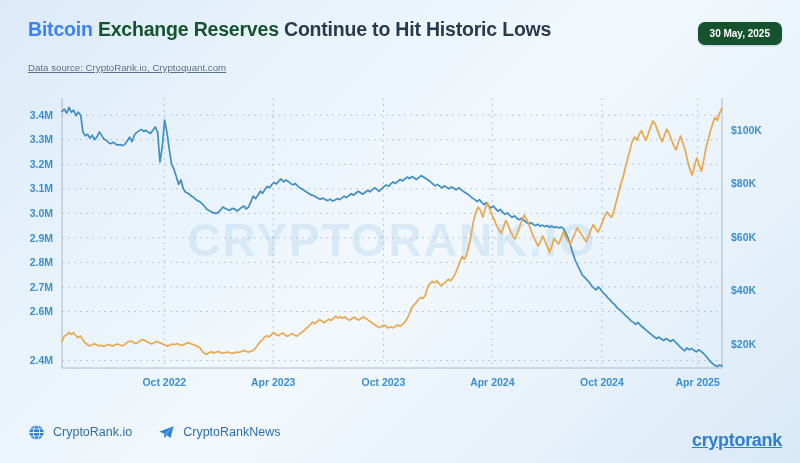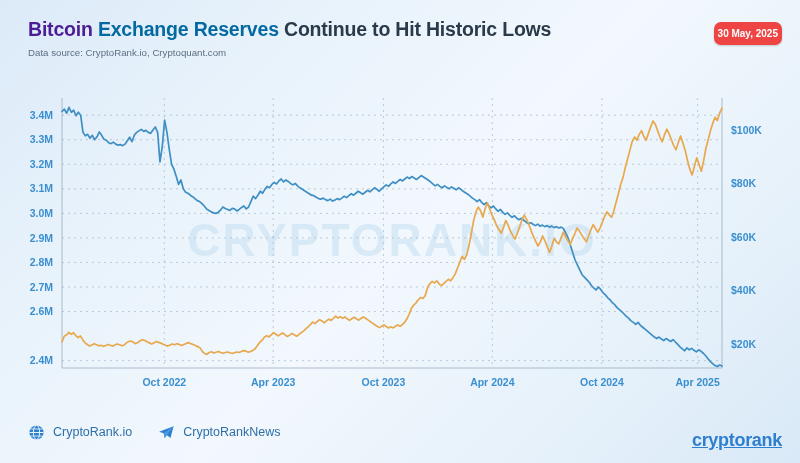--- a/index.html
+++ b/index.html
@@ -8,30 +8,30 @@
     width:800px;height:463px;overflow:hidden;
     font-family:"Liberation Sans","DejaVu Sans",sans-serif;
     background:linear-gradient(135deg,#dceaf8 0%,#e9f3fb 28%,#f2f8fd 52%,#e6f1fa 78%,#d9e9f7 100%);
     position:relative;
   }
   #root{position:absolute;inset:0;}
 
   
   .header{position:absolute;left:28px;top:18px;right:20px;height:58px;}
   .title{font-size:19.5px;font-weight:bold;color:#2b3a4b;letter-spacing:-0.2px;white-space:nowrap;}
-  .t-orange{color:#4c1d95;}
-  .t-blue{color:#0369a1;}
+  .t-orange{color:#3b82f6;}
+  .t-blue{color:#14532d;}
   .t-dark{color:#2b3a4b;text-align:center;}
-  .subtitle{margin-top:6px;font-size:9.7px;color:#5d6f82;}
+  .subtitle{margin-top:21px;font-size:9.7px;color:#5d6f82;text-decoration:underline;}
 
   .date-badge{
     position:absolute;right:18px;top:22px;
-    background:#ef4444;color:#ffffff;
+    background:#14532d;color:#ffffff;
     font-size:10px;font-weight:bold;
-    padding:6px 4px;border-radius:7px;
+    padding:6px 12px;border-radius:7px;
     box-shadow:0 1px 2px rgba(0,0,0,.18);
     white-space:nowrap;
   }
 
   
   .chart-wrap{position:absolute;left:0;top:86px;width:800px;height:315px;}
   .chart-svg{display:block;}
 
   .axis-label{font-family:"Liberation Sans",sans-serif;font-size:10.5px;font-weight:bold;fill:#3a8fd0;}
   .axis-label-left{text-anchor:end;}

